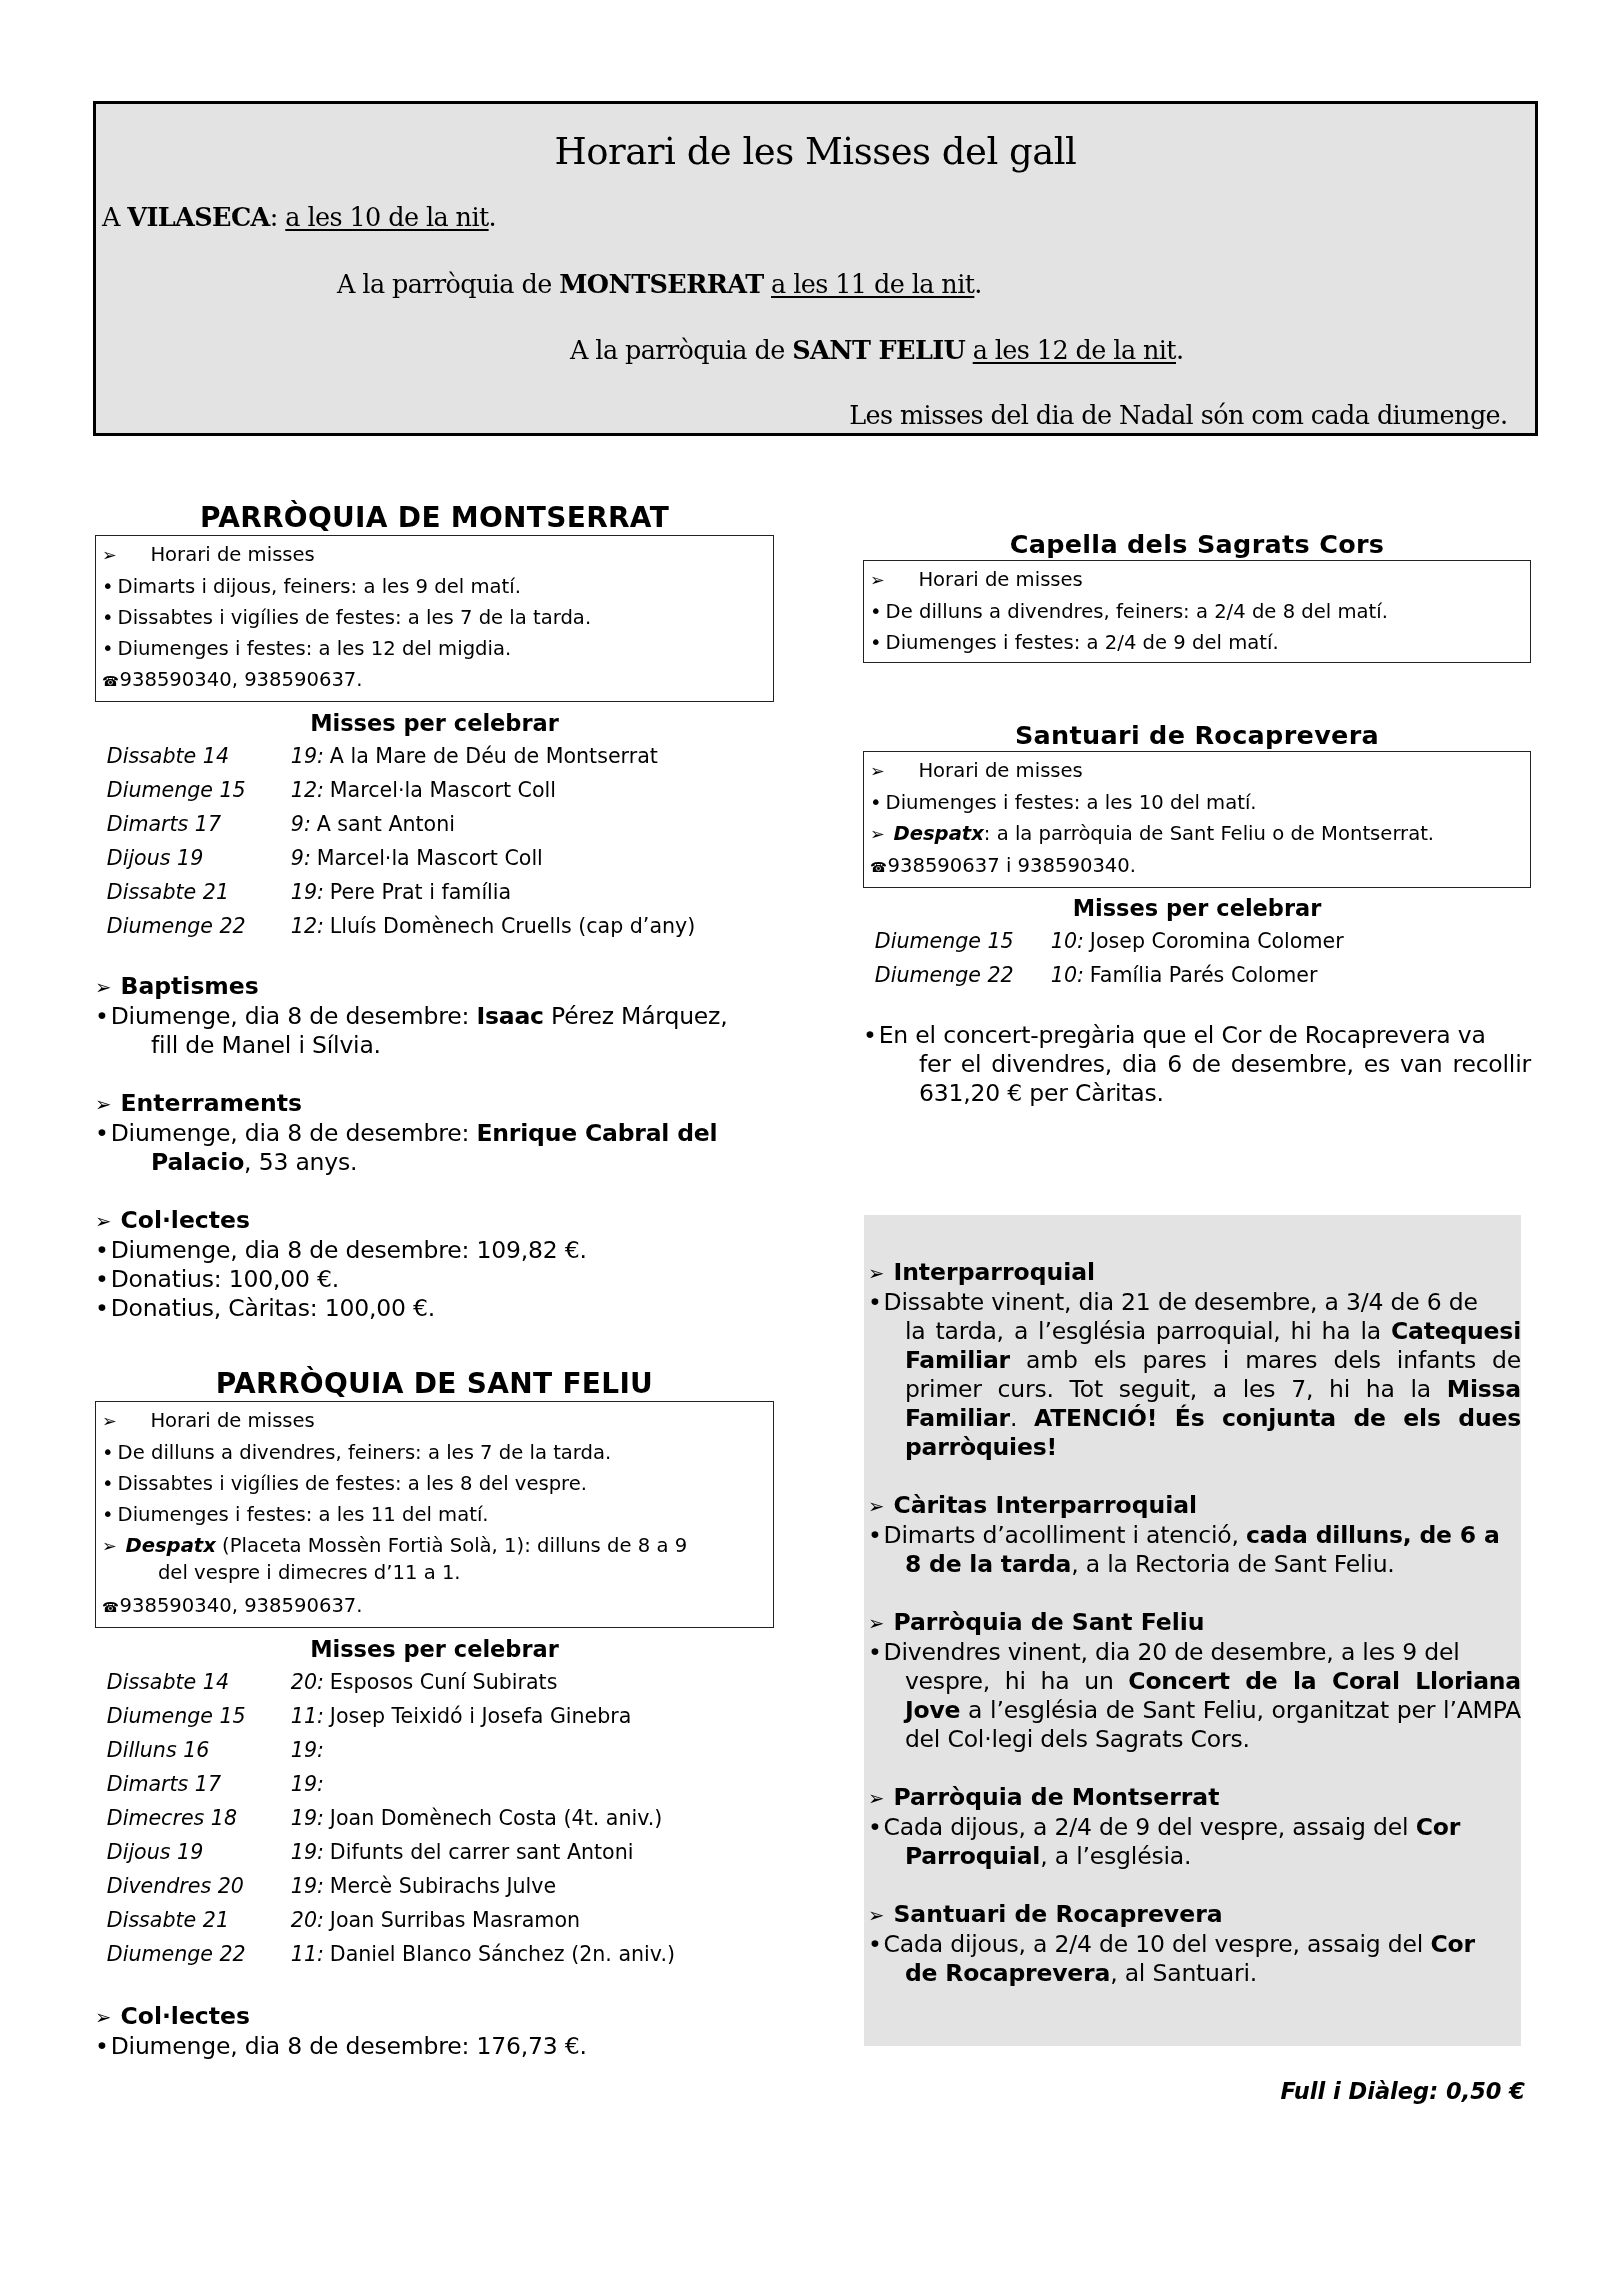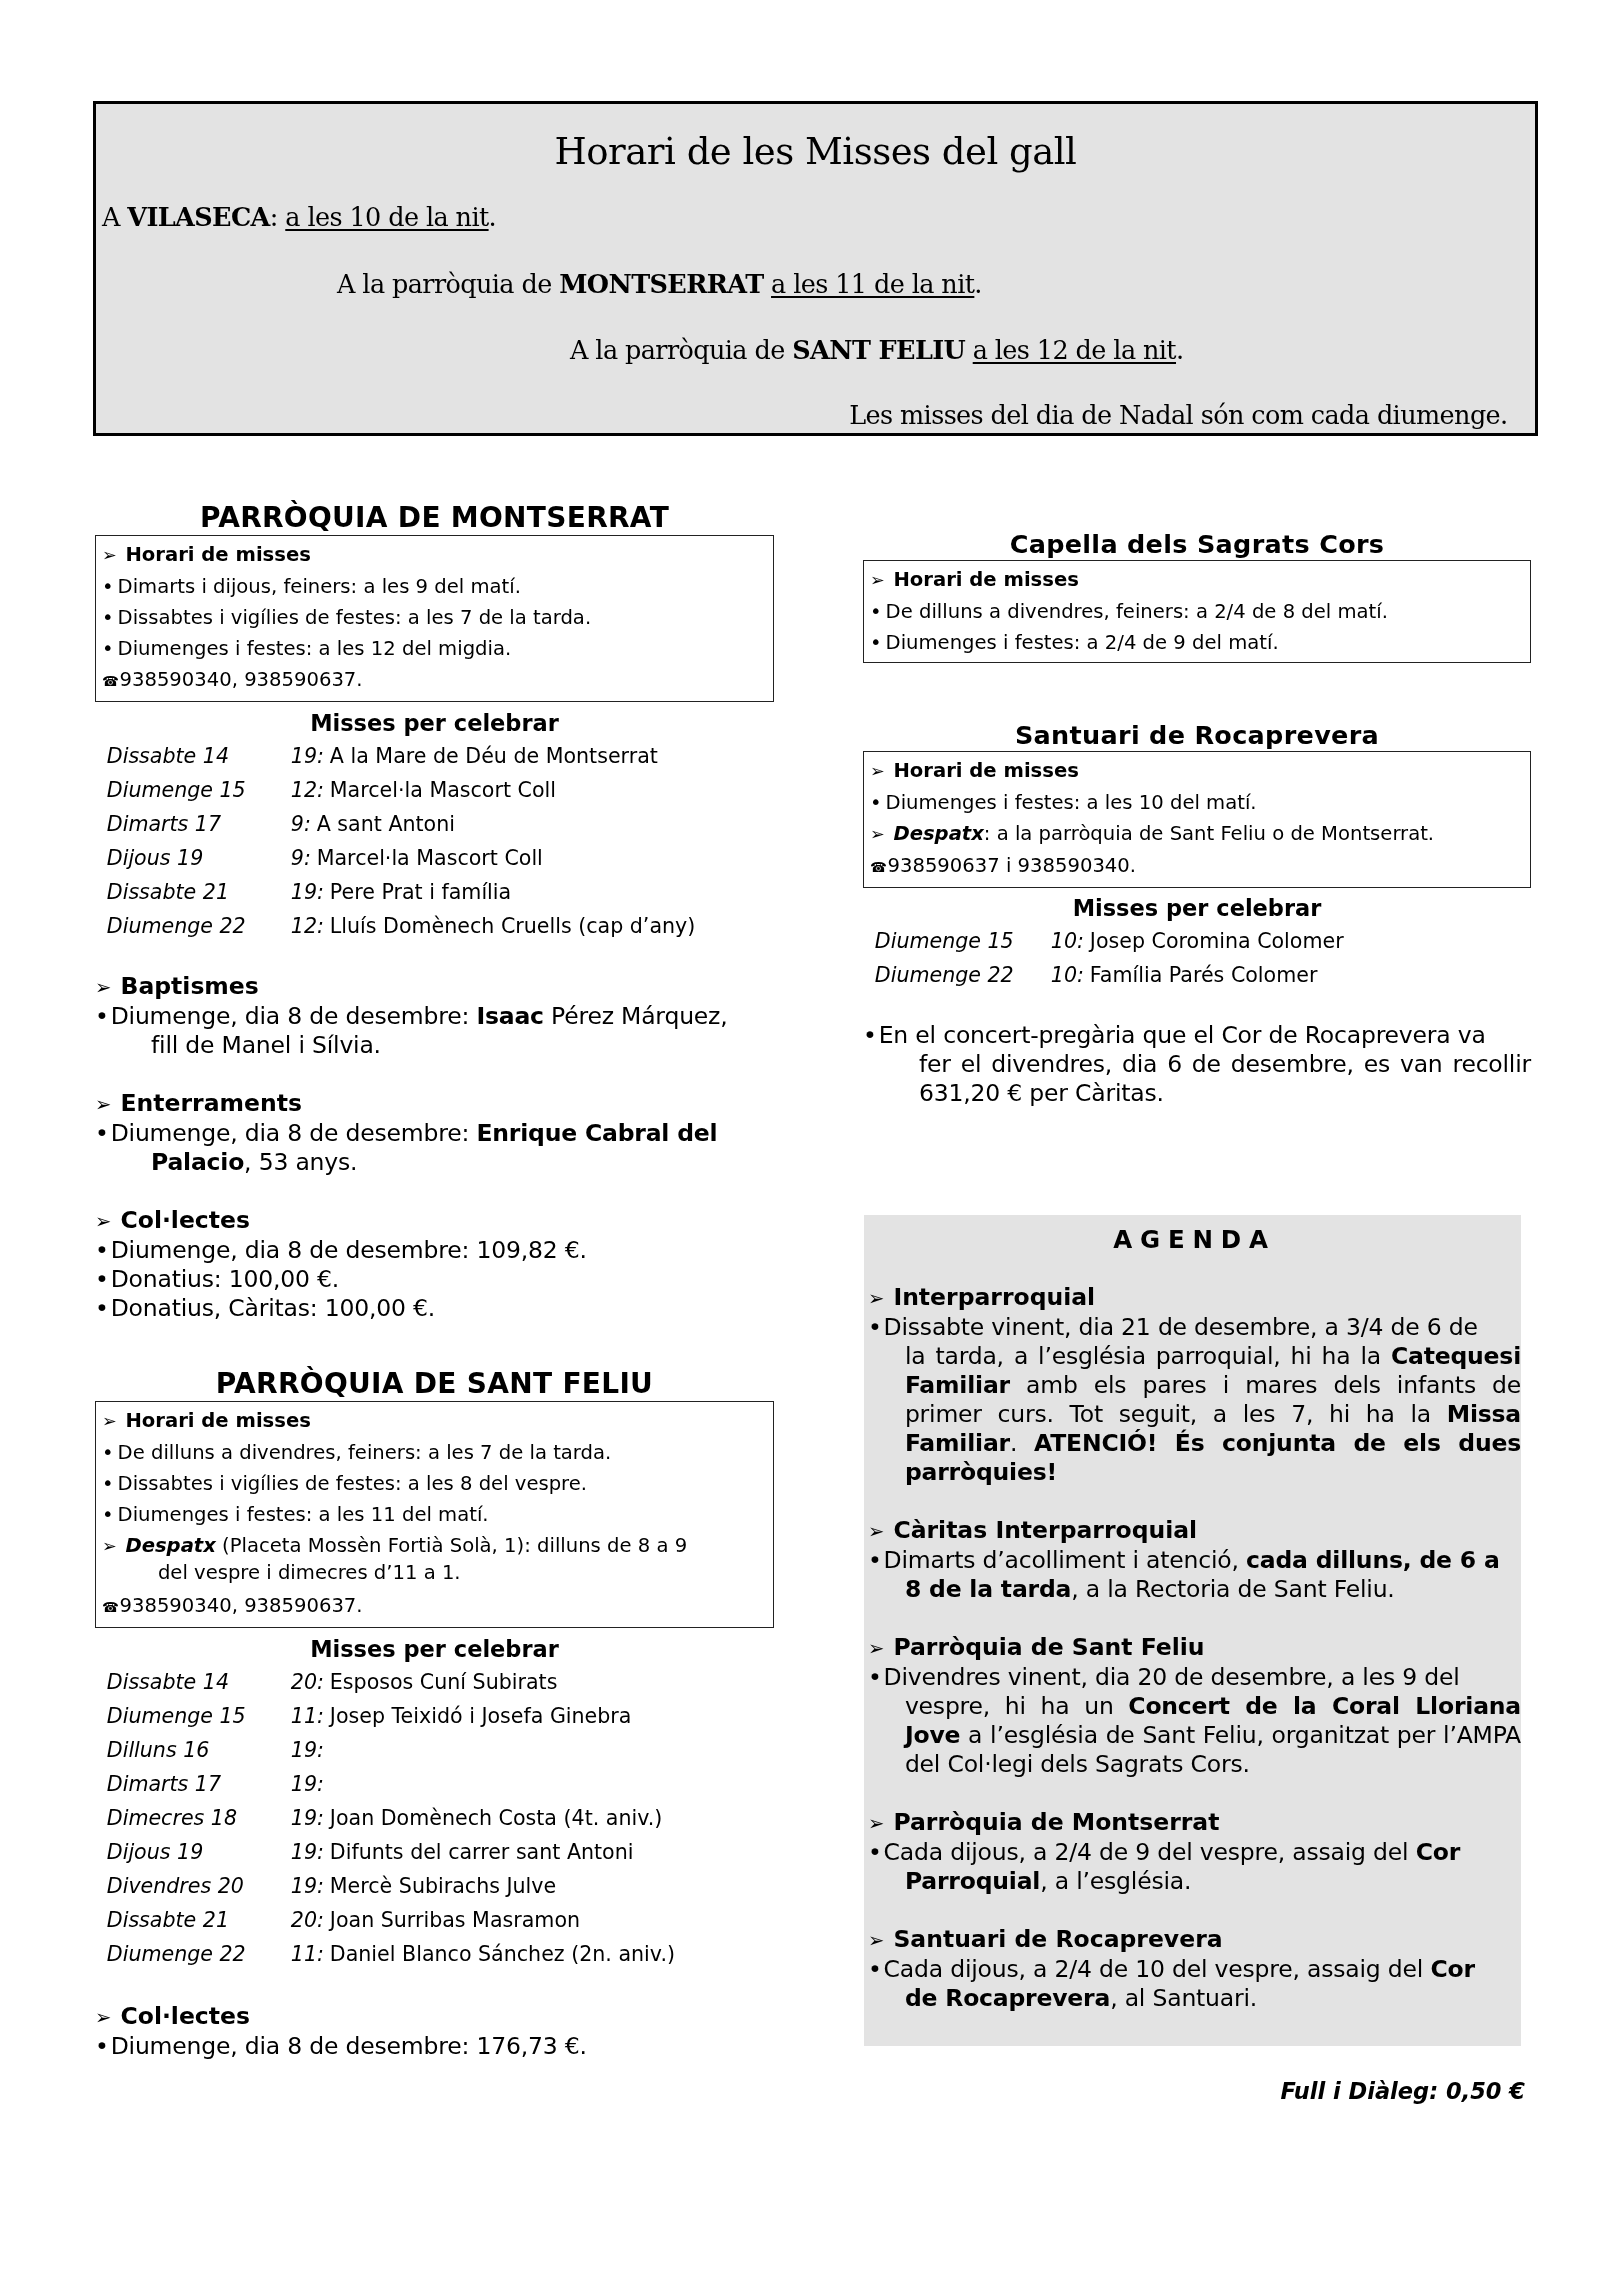--- a/index.html
+++ b/index.html
@@ -21,21 +21,21 @@
   .col-right { position: absolute; left: 863px; top: 529px; width: 668px; }
 
   .section-title { text-align: center; font-weight: bold; font-size: 28px; line-height: 35px; letter-spacing: 0.3px; }
   .section-title.small { font-size: 25.5px; line-height: 31px; }
 
   .info-box { border: 1.5px solid #222; padding: 2.9px 5.9px 3.9px 5.9px; font-size: 19.6px; }
   .info-box .row { line-height: 31px; white-space: nowrap; }
   .info-box .row.wrap { white-space: normal; text-align: justify; line-height: 26.5px; padding: 3.9px 0 3.9px 0; }
   .info-box .row.wrap .cont { display: block; padding-left: 56px; text-align: left; }
   .arrow { font-size: 17.6px; display: inline-block; width: 23.5px; }
-  .bhead { font-weight: bold; }
+  .bhead { font-weight: normal; margin-left: 25px; }
   .bul { display: inline-block; width: 15.7px; }
   .phone-ico { font-size: 13.7px; display: inline-block; width: 17.6px; }
 
   .sub-title { text-align: center; font-weight: bold; font-size: 22.5px; line-height: 31px; margin-top: 5.9px; }
 
   .mass-table { font-size: 20.6px; }
   .mass-row { display: flex; line-height: 34px; padding-left: 11.8px; }
   .mass-row .day { width: 184px; font-style: italic; }
   .mass-row .hour { font-style: italic; }
   .mass-row .intent { margin-left: 5.9px; }
@@ -228,21 +228,20 @@
       </div>
   </div>
 
   <div class="block just" style="margin-top:29px">
     <div class="item"><span class="bul">•</span><span>En el concert-pregària que el Cor de Rocaprevera va</span><span class="cont" style="text-align:justify">fer el divendres, dia 6 de desembre, es van recollir 631,20 € per Càritas.</span></div>
   </div>
 </div>
 
 <div class="agenda-box">
   <div class="agenda-inner">
-    <div class="agenda-title">AGENDA</div>
 
     <div class="block">
       <div class="head"><span class="arrow">➢</span><span>Interparroquial</span></div>
       <div class="item"><span class="bul">•</span><span>Dissabte vinent, dia 21 de desembre, a 3/4 de 6 de</span><span class="cont"><span>la tarda, a l’església parroquial, hi ha la </span><b>Catequesi Familiar</b><span> amb els pares i mares dels infants de primer curs. Tot seguit, a les 7, hi ha la </span><b>Missa Familiar</b><span>. </span><b>ATENCIÓ! És conjunta de els dues parròquies!</b></span></div>
     </div>
 
     <div class="block">
       <div class="head"><span class="arrow">➢</span><span>Càritas Interparroquial</span></div>
       <div class="item"><span class="bul">•</span><span>Dimarts d’acolliment i atenció, </span><b>cada dilluns, de 6 a</b><span class="cont"><b>8 de la tarda</b><span>, a la Rectoria de Sant Feliu.</span></span></div>
     </div>

